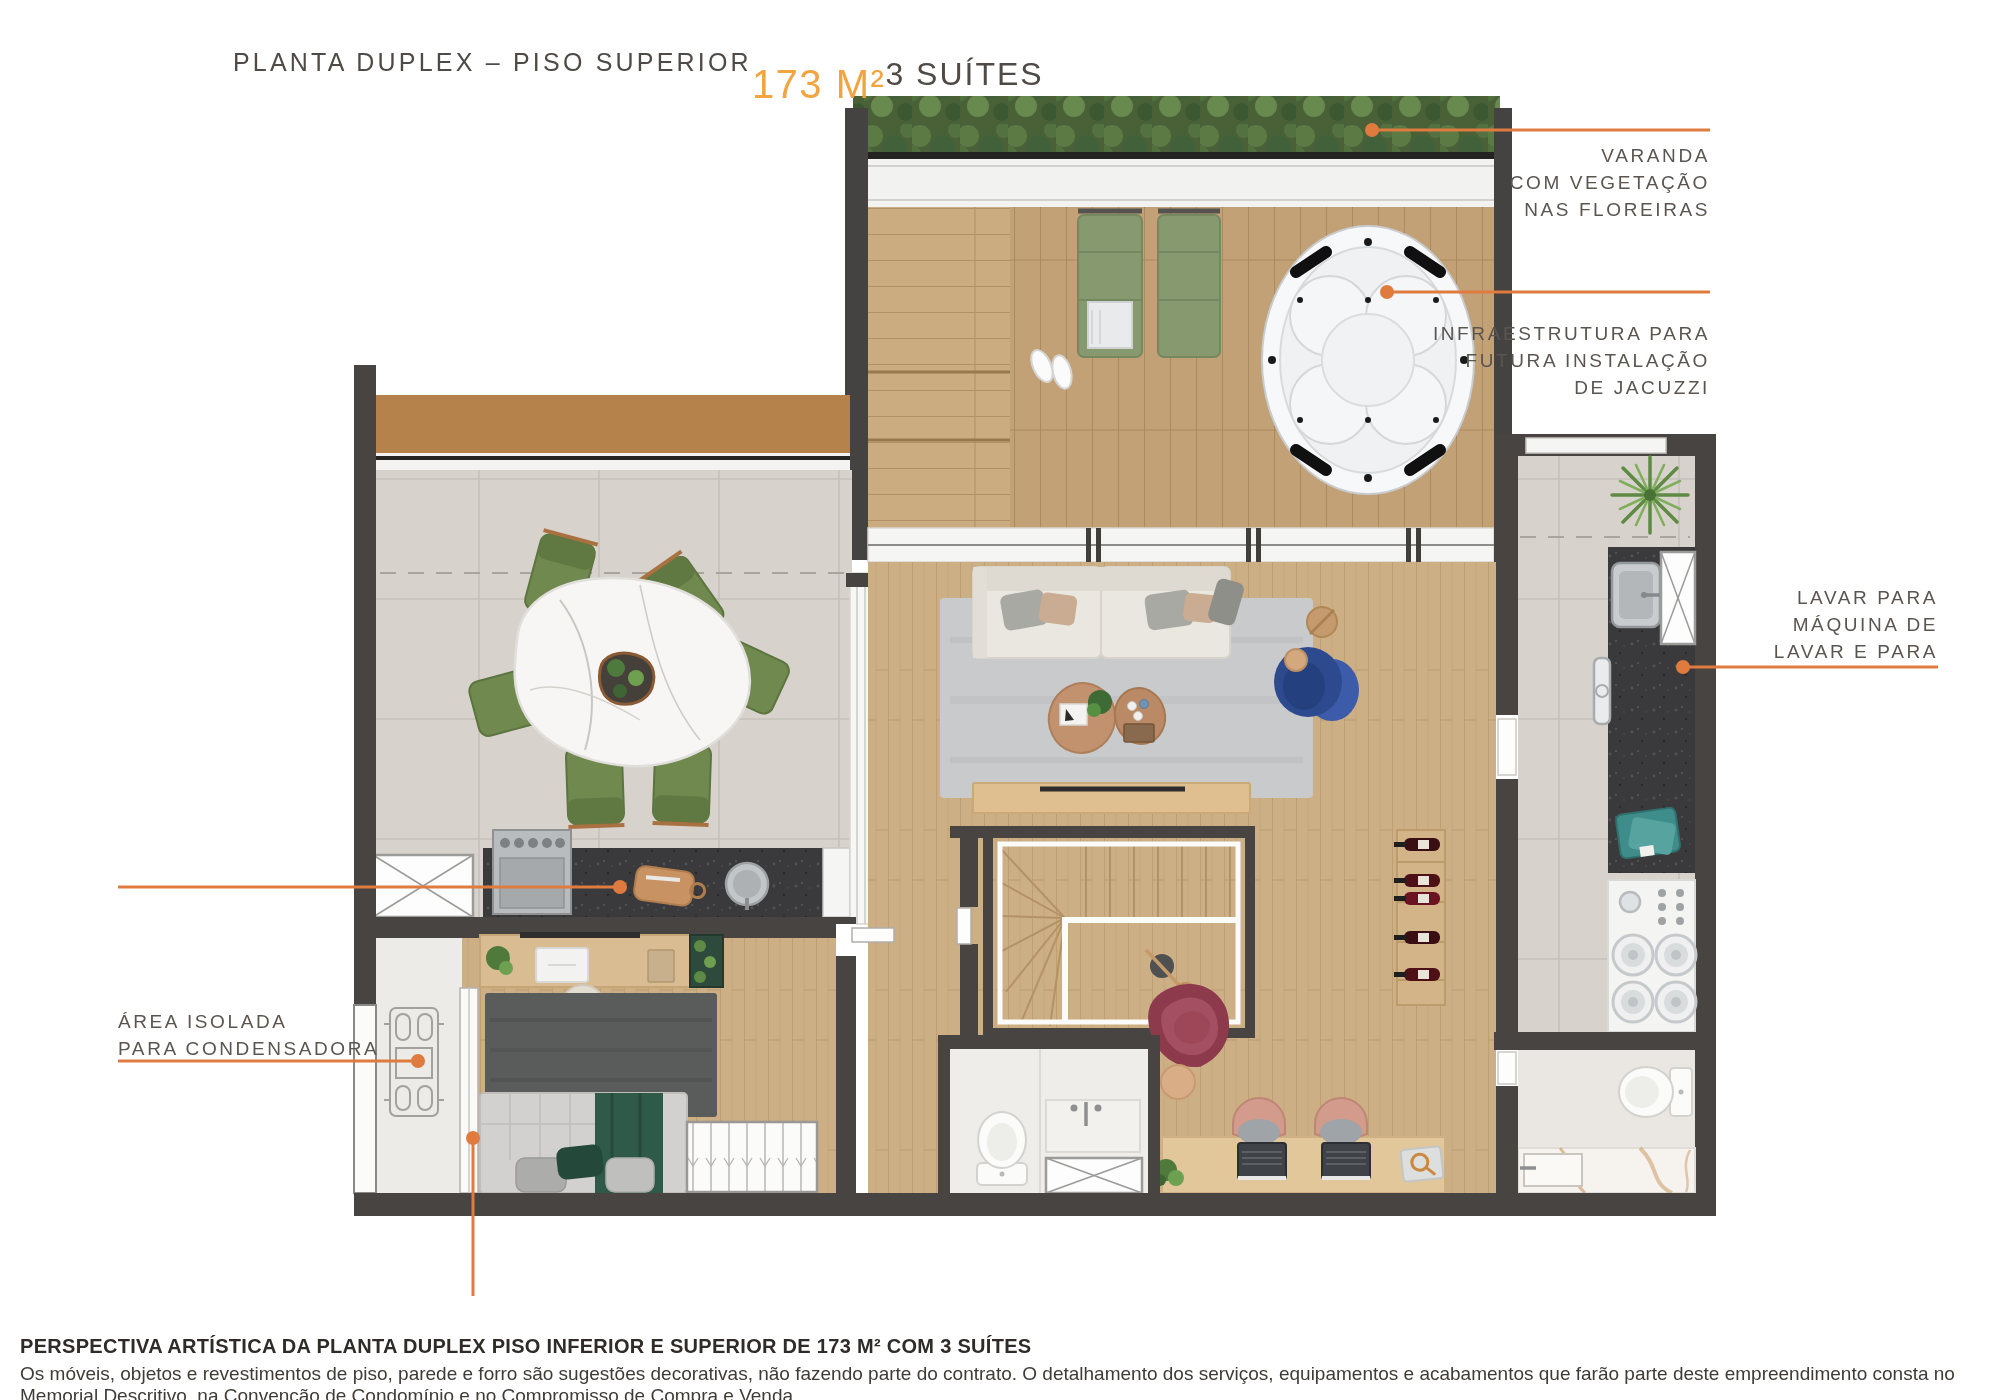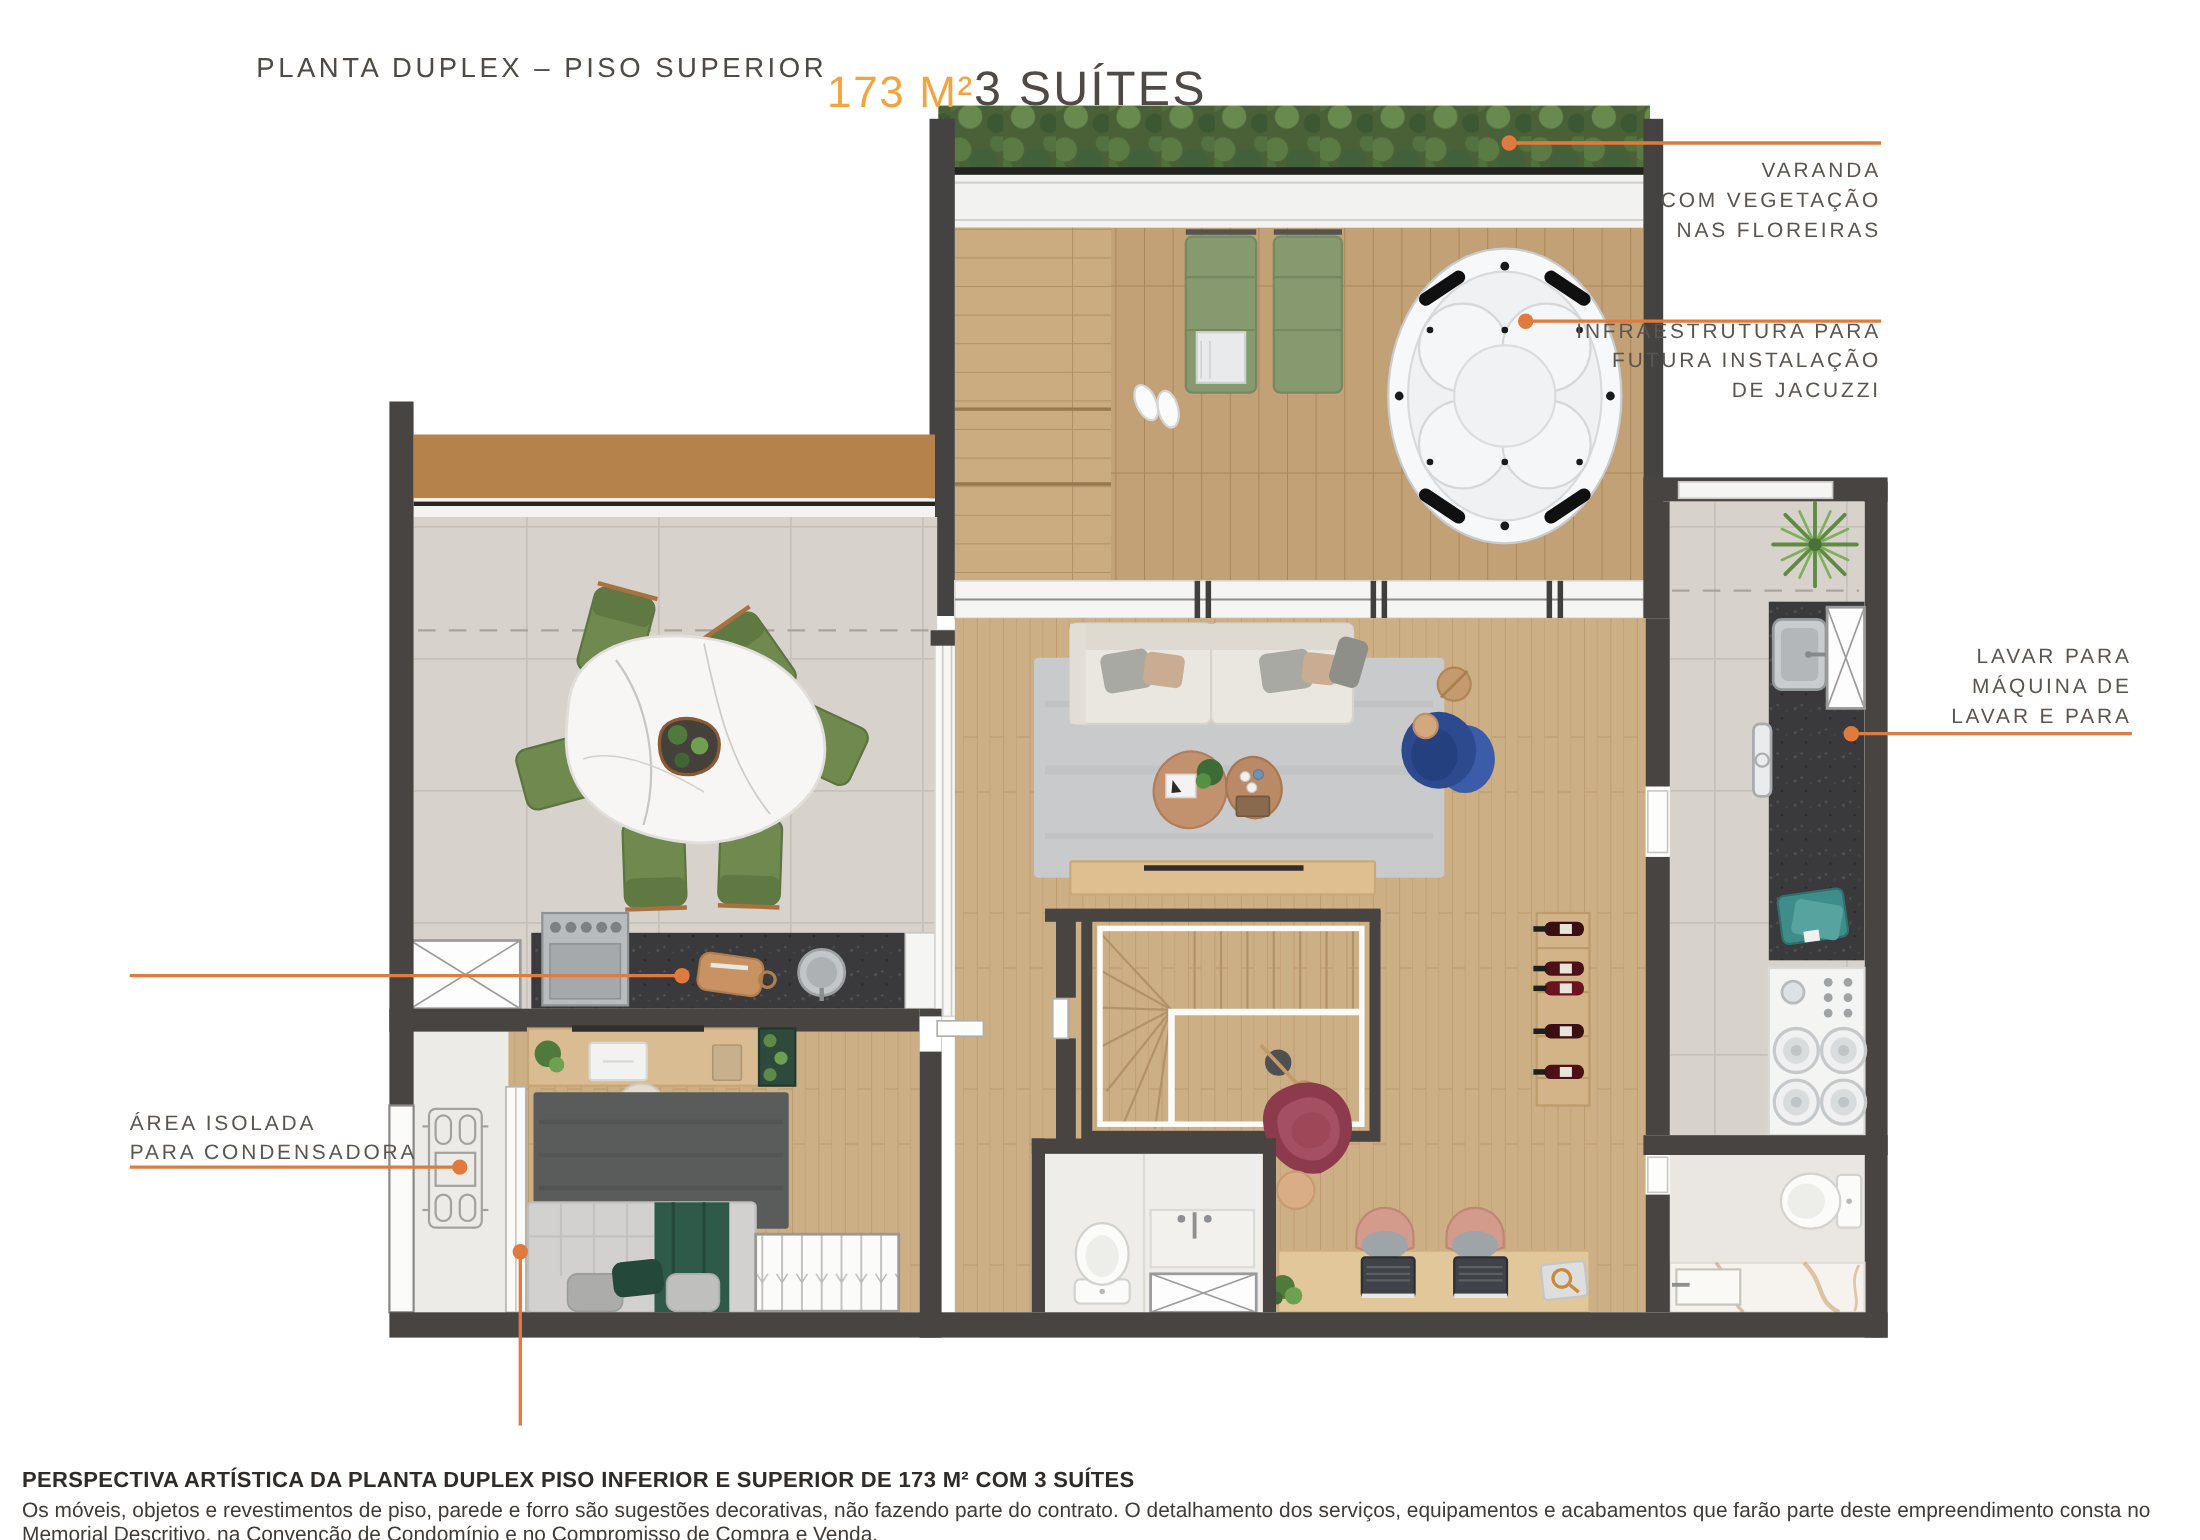--- a/index.html
+++ b/index.html
@@ -2,21 +2,21 @@
 <html><head>
 <meta charset="utf-8">
 <style>
   html,body{margin:0;padding:0;background:#ffffff;}
   .page{position:relative;width:2000px;height:1400px;background:#ffffff;overflow:hidden;
         font-family:"Liberation Sans", sans-serif;}
   .plan-svg{position:absolute;left:0;top:0;}
   .titleblock{position:absolute;left:233px;top:48px;display:flex;flex-direction:row;}
   .kicker{font-size:25px;letter-spacing:3.2px;color:#4f4a45;font-weight:400;}
   .area{font-size:40px;letter-spacing:1.5px;color:#f2a440;font-weight:400;margin-top:14px;}
-  .suites{font-size:44px;letter-spacing:2px;color:#4f4a45;font-weight:400;margin-top:8px;}
+  .suites{font-size:32px;letter-spacing:2px;color:#4f4a45;font-weight:400;margin-top:8px;}
   .ann{position:absolute;display:flex;flex-direction:column;gap:8px;font-size:19px;
        letter-spacing:2.6px;color:#5b5550;line-height:1;white-space:nowrap;}
   .ann.right{align-items:flex-end;text-align:center;}
   .footer{position:absolute;left:20px;top:1335px;width:1970px;color:#3f3b37;}
   .footer .f-title{font-size:20px;font-weight:bold;color:#2f2b28;letter-spacing:0.3px;}
   .footer .f-disc{font-size:19px;margin-top:5px;color:#3f3b37;}
 </style>
 </head>
 <body>
 
@@ -624,21 +624,21 @@
   <div class="area">173 M²</div>
   <div class="suites">3 SUÍTES</div>
 </div>
 
 <div class="ann right" style="right:290px;top:146px">
   <span>VARANDA</span>
   <span>COM VEGETAÇÃO</span>
   <span>NAS FLOREIRAS</span>
 </div>
 
-<div class="ann right" style="right:290px;top:292px">
+<div class="ann right" style="right:290px;top:324px">
   <span>INFRAESTRUTURA PARA</span>
   <span>FUTURA INSTALAÇÃO</span>
   <span>DE JACUZZI</span>
 </div>
 
 <div class="ann right" style="right:62px;top:588px">
   <span>LAVAR PARA</span>
   <span>MÁQUINA DE</span>
   <span>LAVAR E PARA</span>
 </div>

